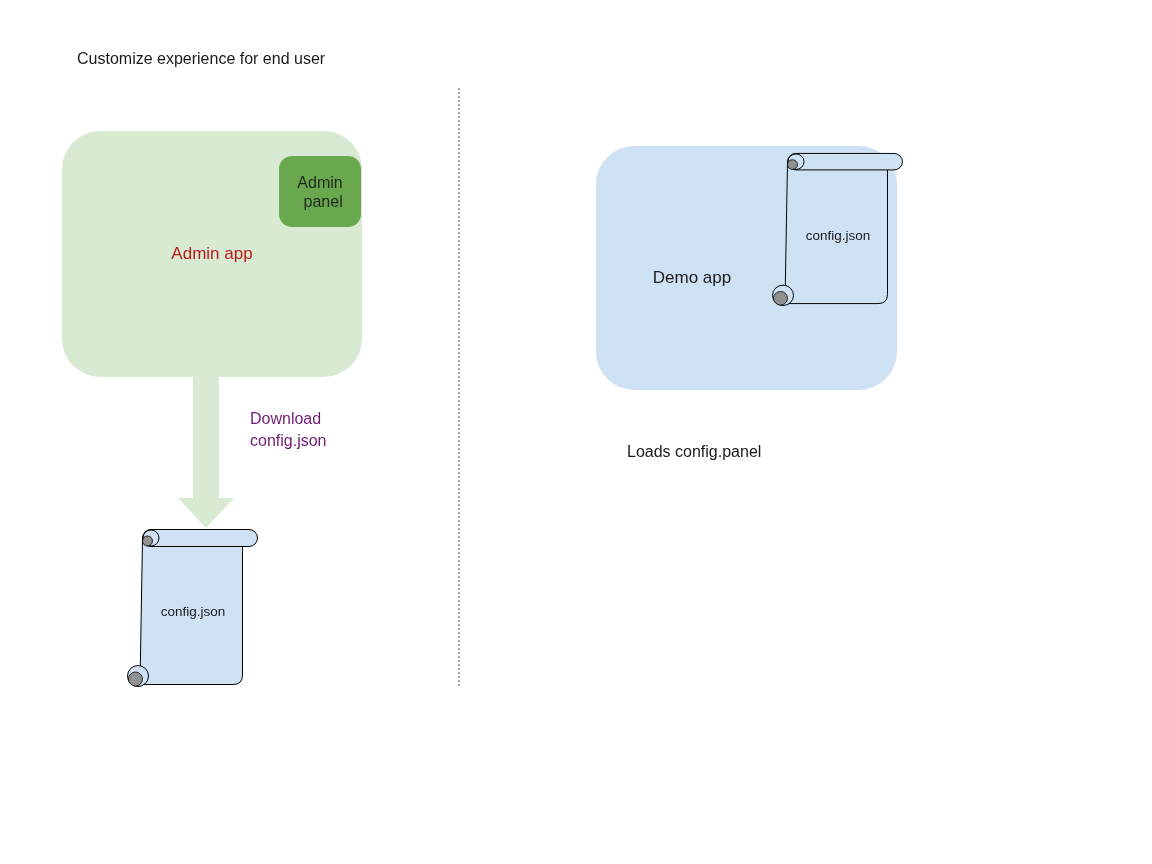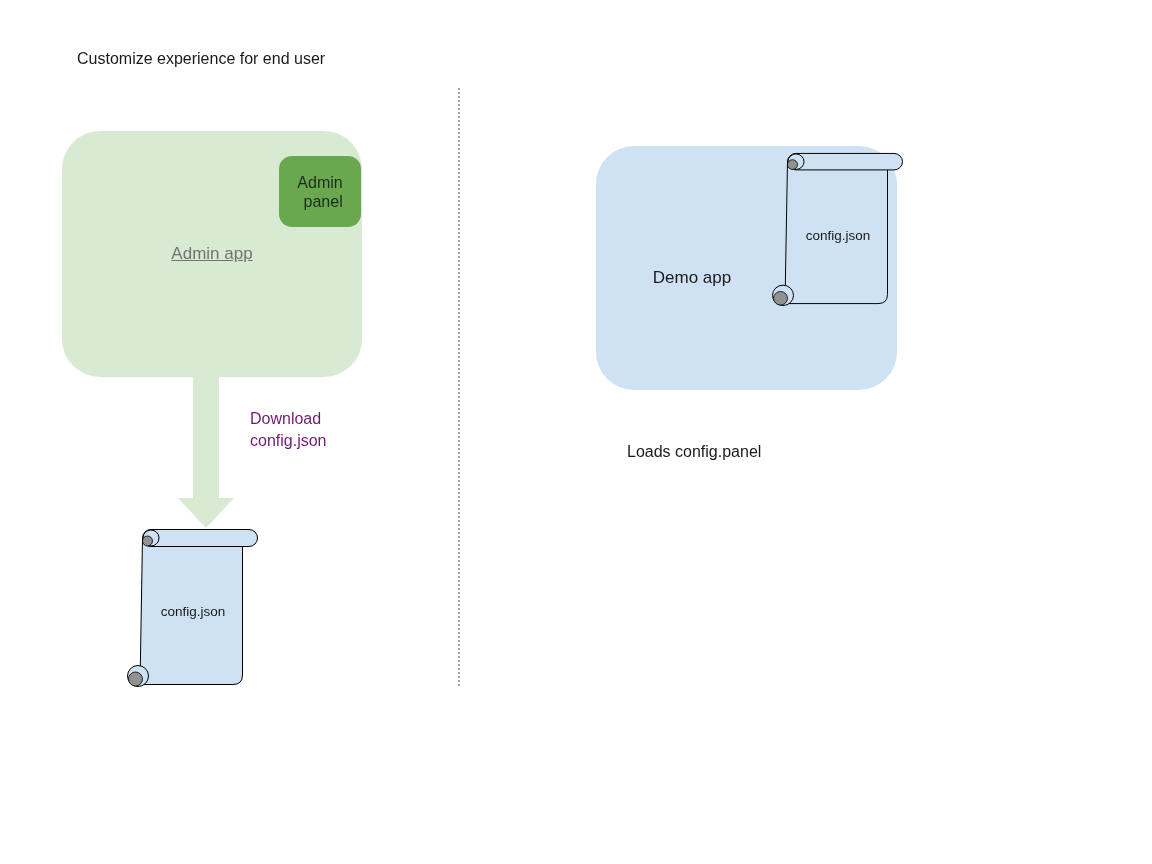--- a/index.html
+++ b/index.html
@@ -29,22 +29,21 @@
     background: repeating-linear-gradient(to bottom, #a3a3a3 0 2px, transparent 2px 4px);
   }
 
   .app-box {
     position: absolute;
     border-radius: 38px;
     display: flex;
     align-items: center;
     justify-content: center;
     font-size: 17px;
-    color: #737373;
-    text-decoration: underline;
+    color: #b91c1c;
   }
   .admin-app { left: 62px;  top: 131px; width: 300px; height: 246px; }
   .demo-app  { left: 596px; top: 146px; width: 301px; height: 244px; }
 
   .demo-label-wrap {
     position: absolute;
     left: 596px; top: 146px; width: 192px; height: 264px;
     display: flex; align-items: center; justify-content: center;
     font-size: 17px; color: #1c1c1c;
   }

